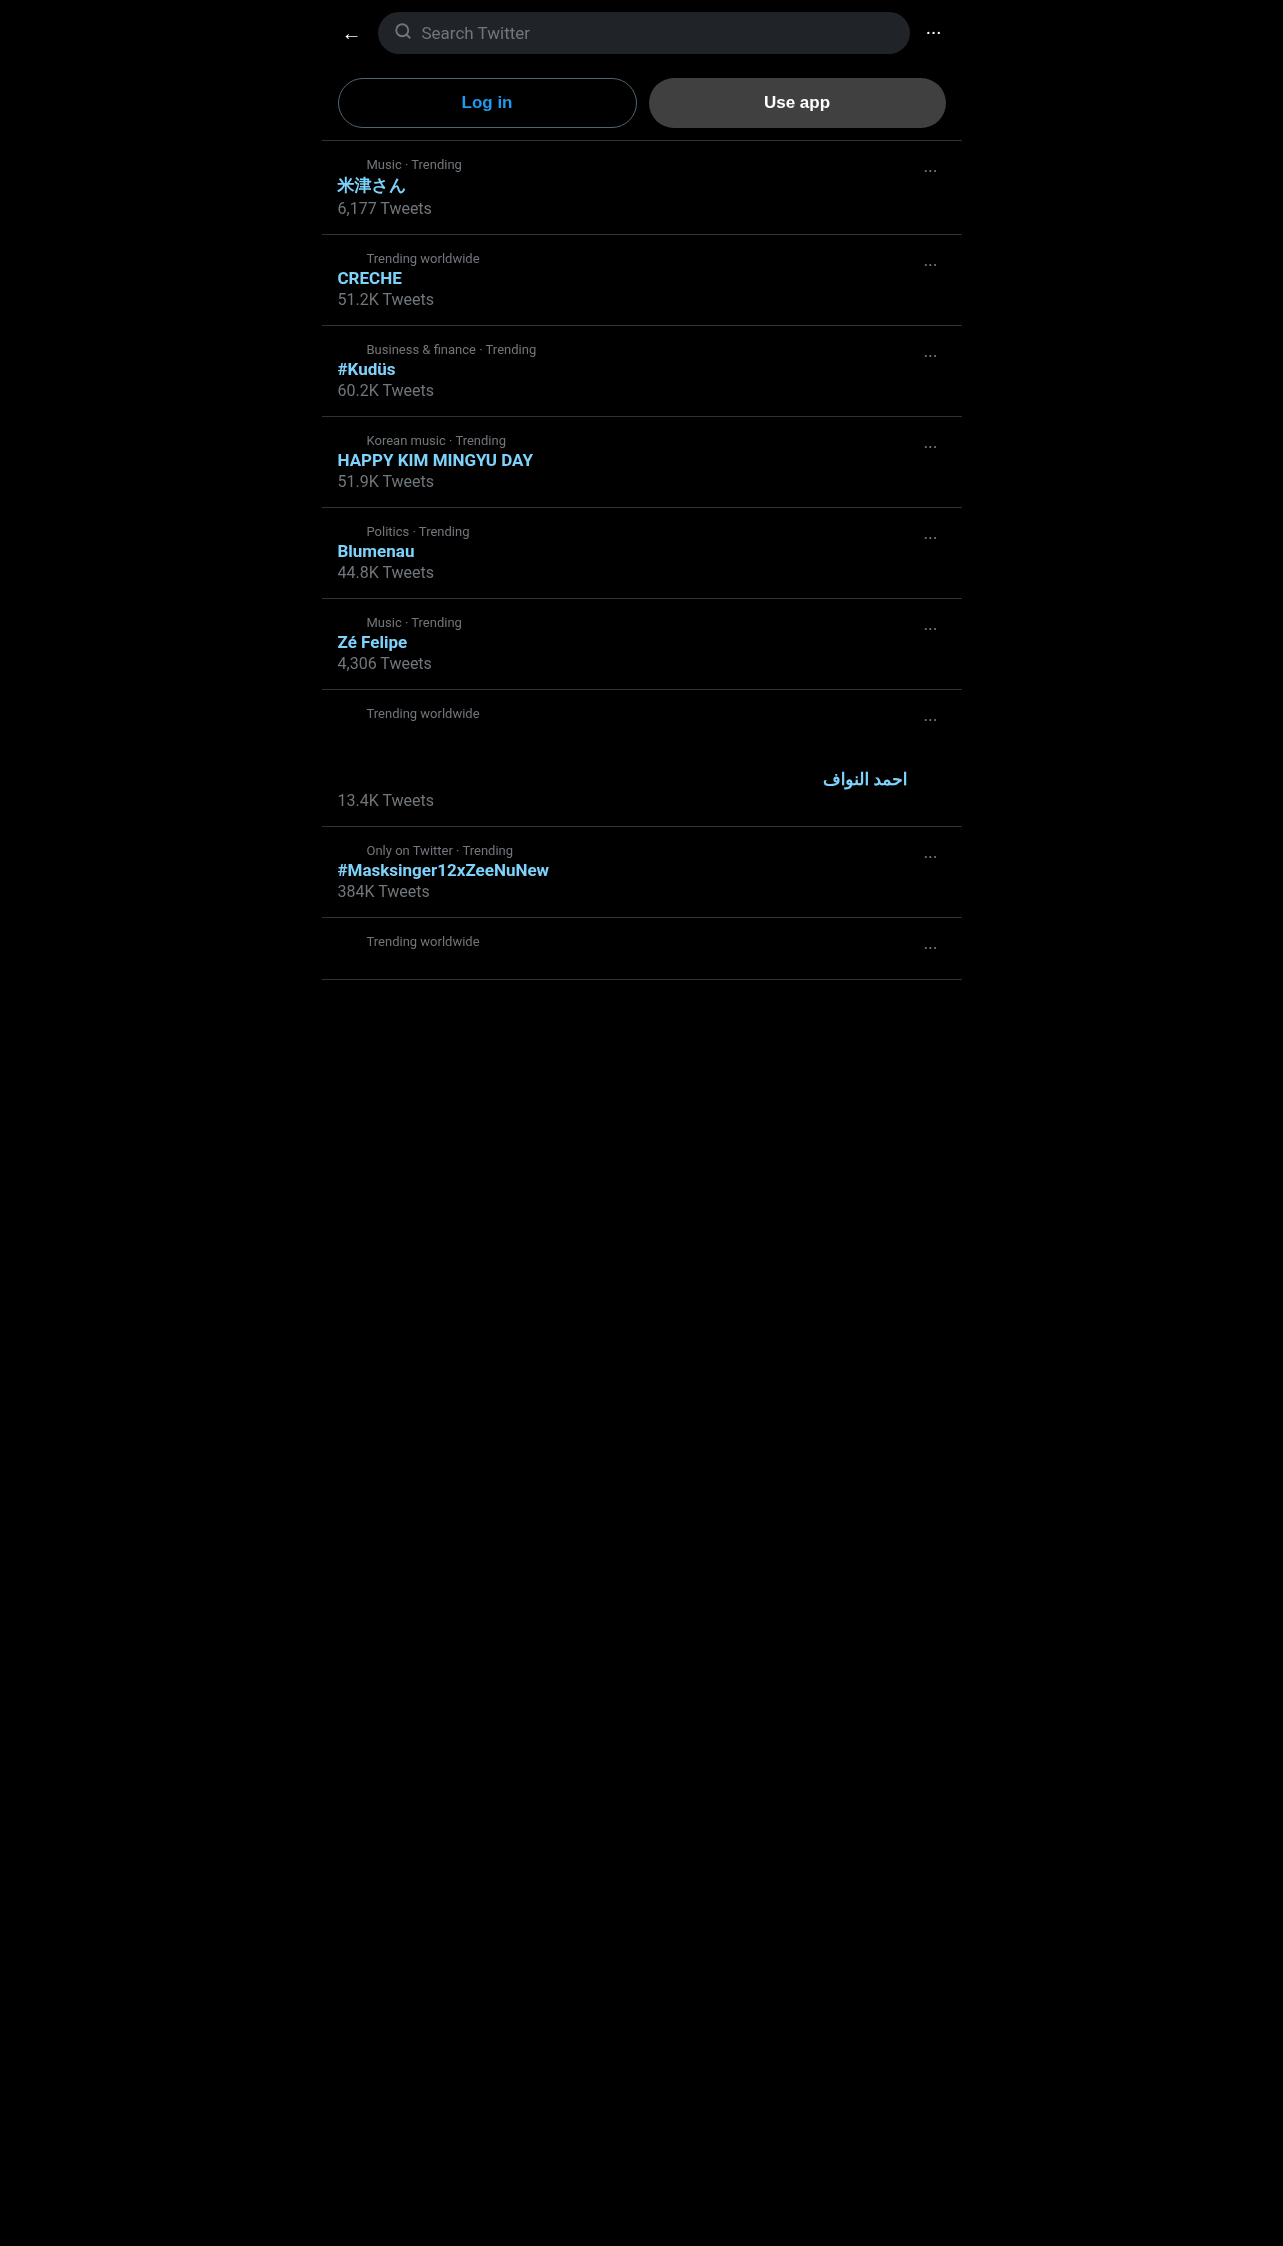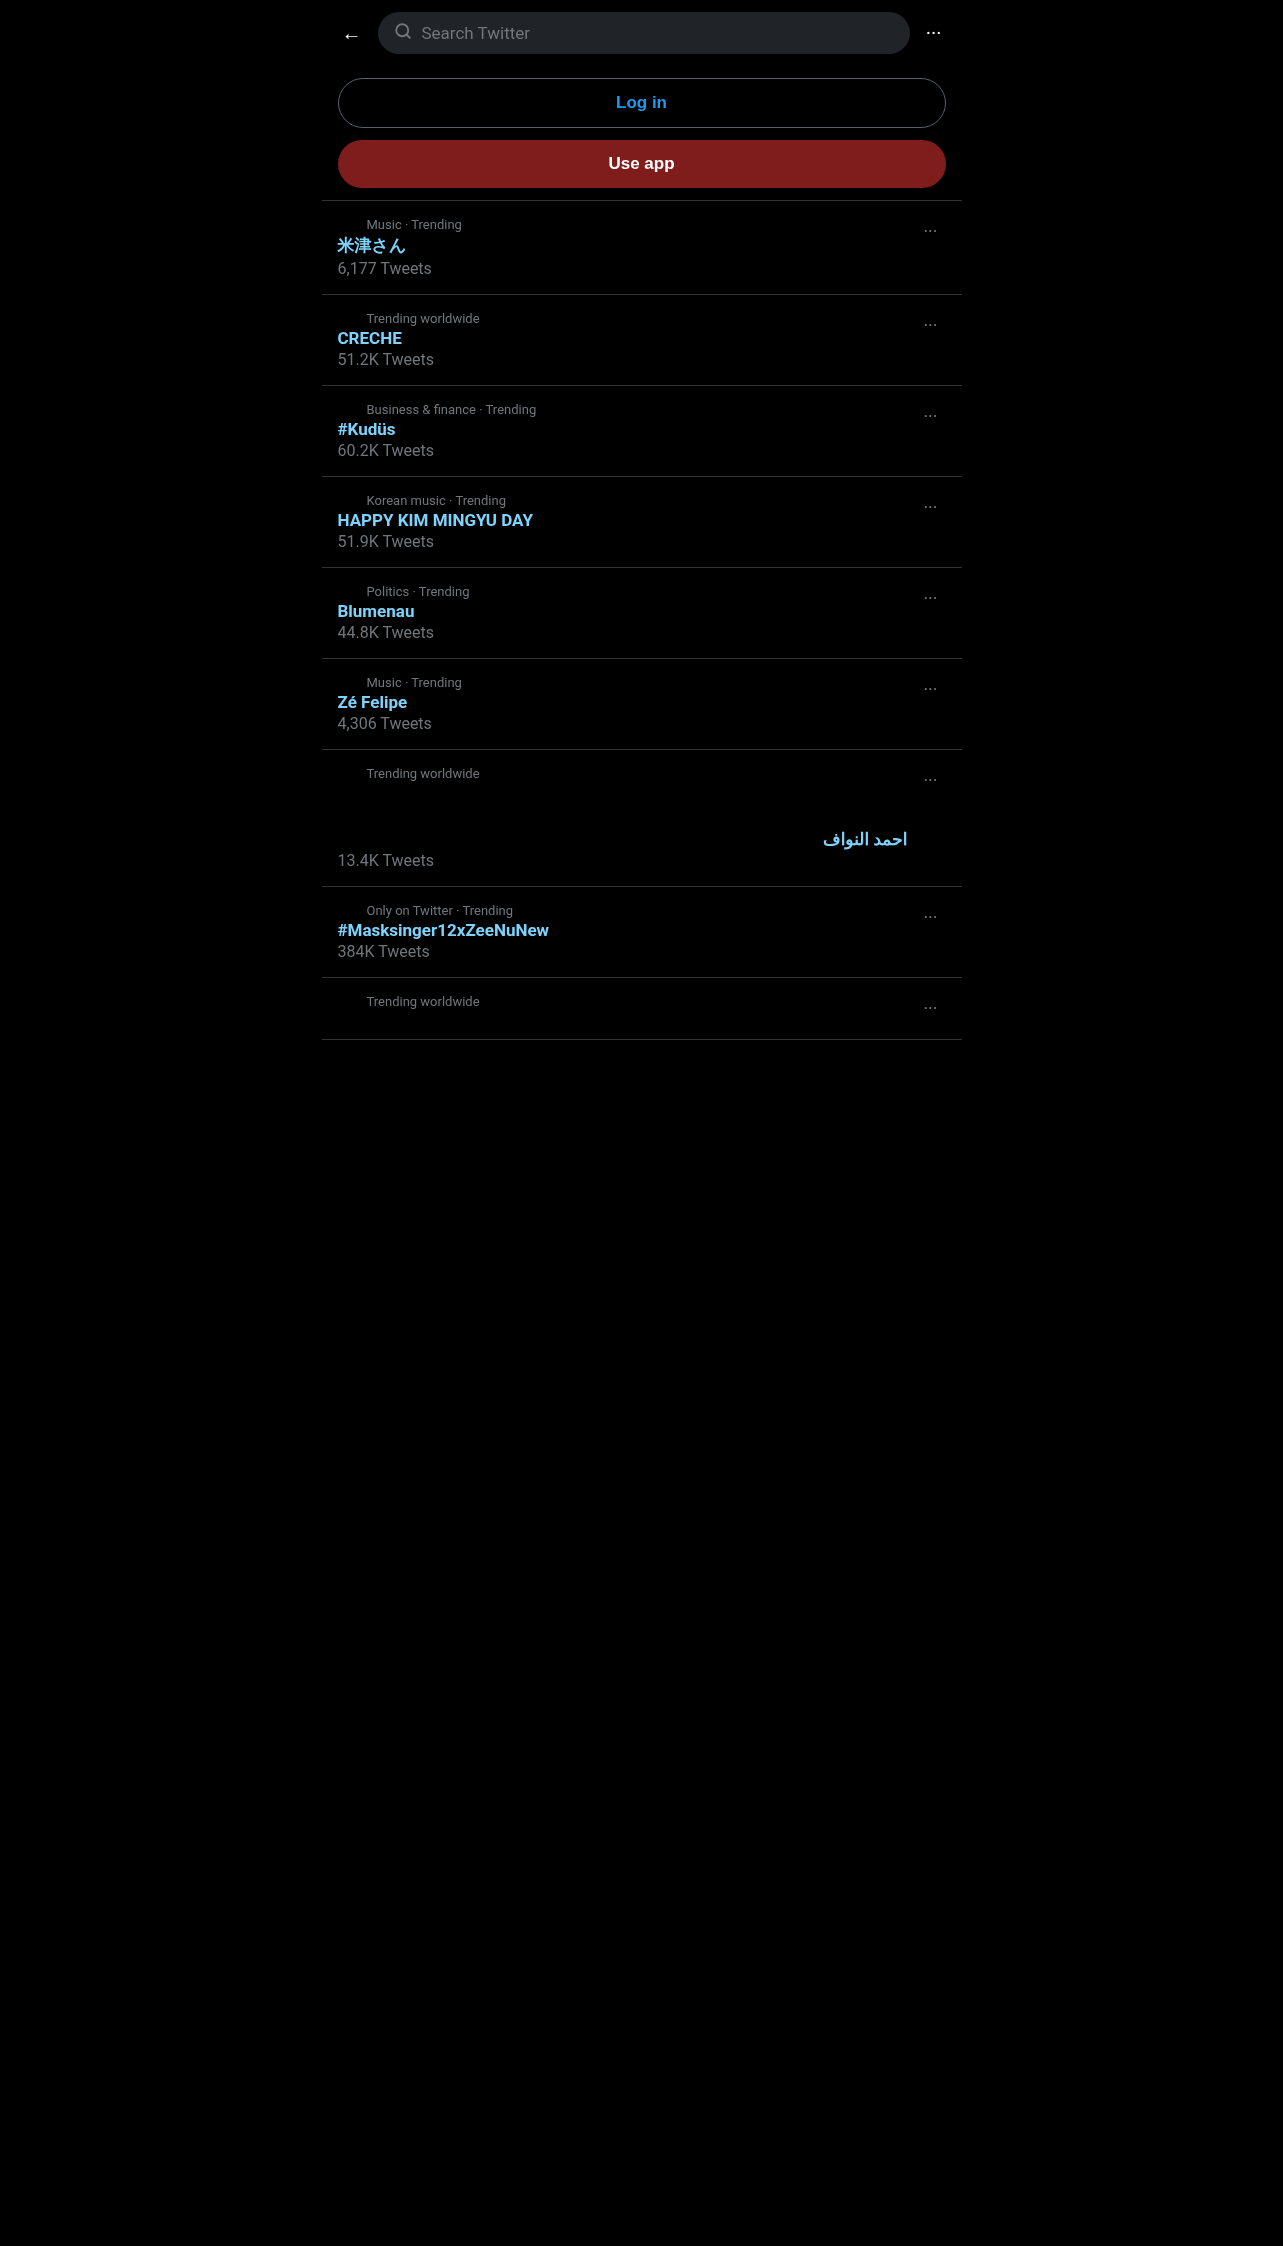--- a/index.html
+++ b/index.html
@@ -64,39 +64,38 @@
       cursor: pointer;
       padding: 4px;
       flex-shrink: 0;
     }
 
     .auth-bar {
       display: flex;
       gap: 12px;
       padding: 12px 16px;
       background-color: #000000;
-      flex-direction: column;
     }
 
     .login-btn {
       flex: 1;
       background-color: #000000;
       color: #1d9bf0;
       border: 1.5px solid #536471;
       border-radius: 999px;
       padding: 14px;
       font-size: 17px;
       font-weight: 600;
       cursor: pointer;
       text-align: center;
     }
 
     .use-app-btn {
       flex: 1;
-      background-color: #7f1d1d;
+      background-color: #404040;
       color: #ffffff;
       border: none;
       border-radius: 999px;
       padding: 14px;
       font-size: 17px;
       font-weight: 600;
       cursor: pointer;
     }
 
     .divider {

